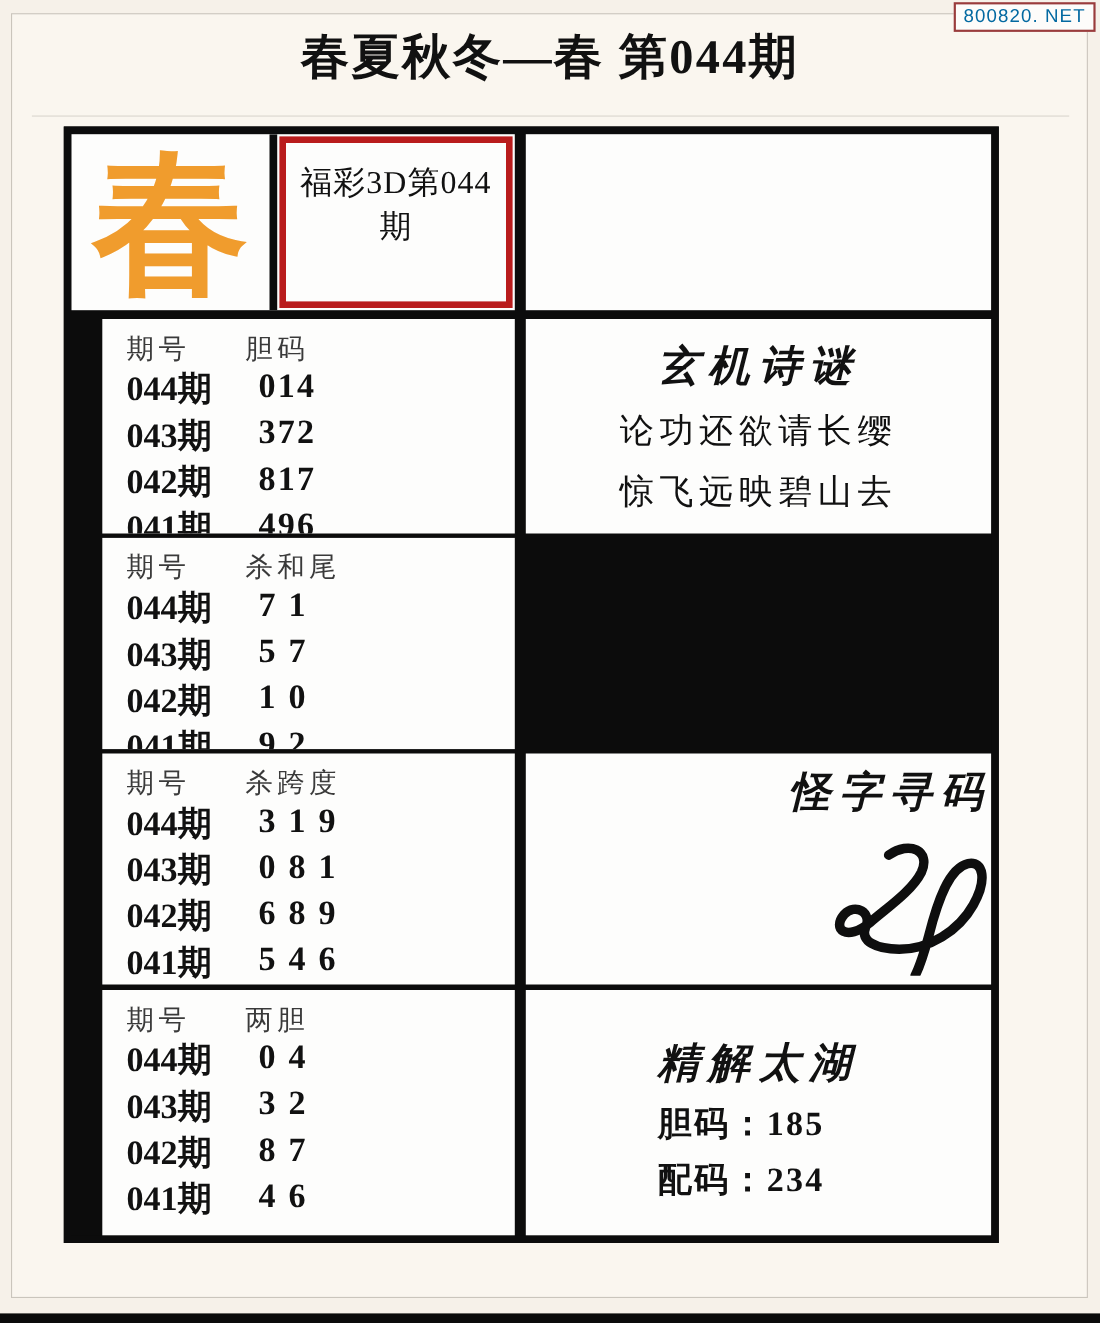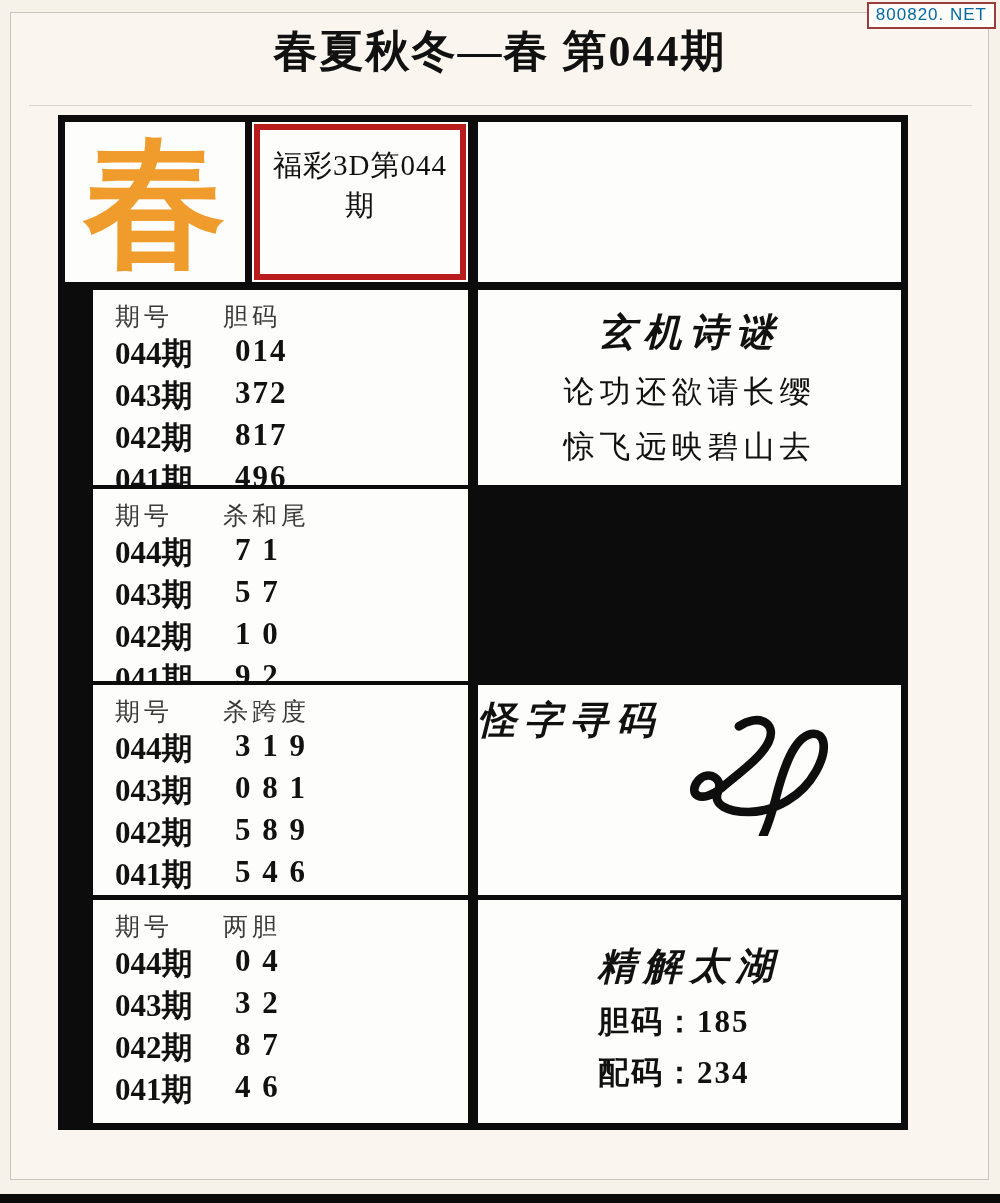--- a/index.html
+++ b/index.html
@@ -71,21 +71,21 @@
   }
   .cell-poem{display:flex;flex-direction:column;justify-content:space-evenly;padding:4px 16px;}
   .poem-line{text-align:center;font-size:31px;letter-spacing:5px;}
   .cell-onechar{position:relative;padding-top:8px;}
   .oc-num{position:absolute;font-size:47px;font-weight:bold;}
   .oc-tl{left:123px;top:62px;}
   .oc-tr{left:258px;top:56px;}
   .oc-bl{left:123px;top:136px;}
   .oc-br{left:255px;top:136px;}
   .oc-center{position:absolute;left:185px;top:76px;font-size:60px;font-weight:bold;}
-  .cell-strange{display:flex;flex-direction:row;align-items:flex-start;padding-top:10px;}
+  .cell-strange{display:flex;flex-direction:column;align-items:flex-end;padding-top:10px;}
   .strange-glyph{margin-top:16px;transform:translateX(14px);}
   .cell-taihu{display:flex;flex-direction:column;padding-top:12px;justify-content:center;}
   .taihu-line{font-size:31px;font-weight:bold;margin:9px 0 0 120px;letter-spacing:2px;}
   .five-code{
     margin-top:auto;margin-bottom:12px;text-align:center;
     font-family:"Liberation Sans","DejaVu Sans",sans-serif;
     font-size:30px;font-weight:600;letter-spacing:1px;
   }
 </style>
 </head>
@@ -171,21 +171,21 @@
     <div class="trow">
         <span class="c1">044期</span>
         <span class="c2">3 1 9</span>
       </div>
     <div class="trow">
         <span class="c1">043期</span>
         <span class="c2">0 8 1</span>
       </div>
     <div class="trow">
         <span class="c1">042期</span>
-        <span class="c2">5 8 9</span>
+        <span class="c2">6 8 9</span>
       </div>
     <div class="trow">
         <span class="c1">041期</span>
         <span class="c2">5 4 6</span>
       </div>
   </div>
 
   <div class="cell cell-strange" style="grid-column:3;grid-row:7">
     <div class="rtitle">怪字寻码</div>
     <svg class="strange-glyph" width="170" height="125" viewBox="0 0 170 130">

